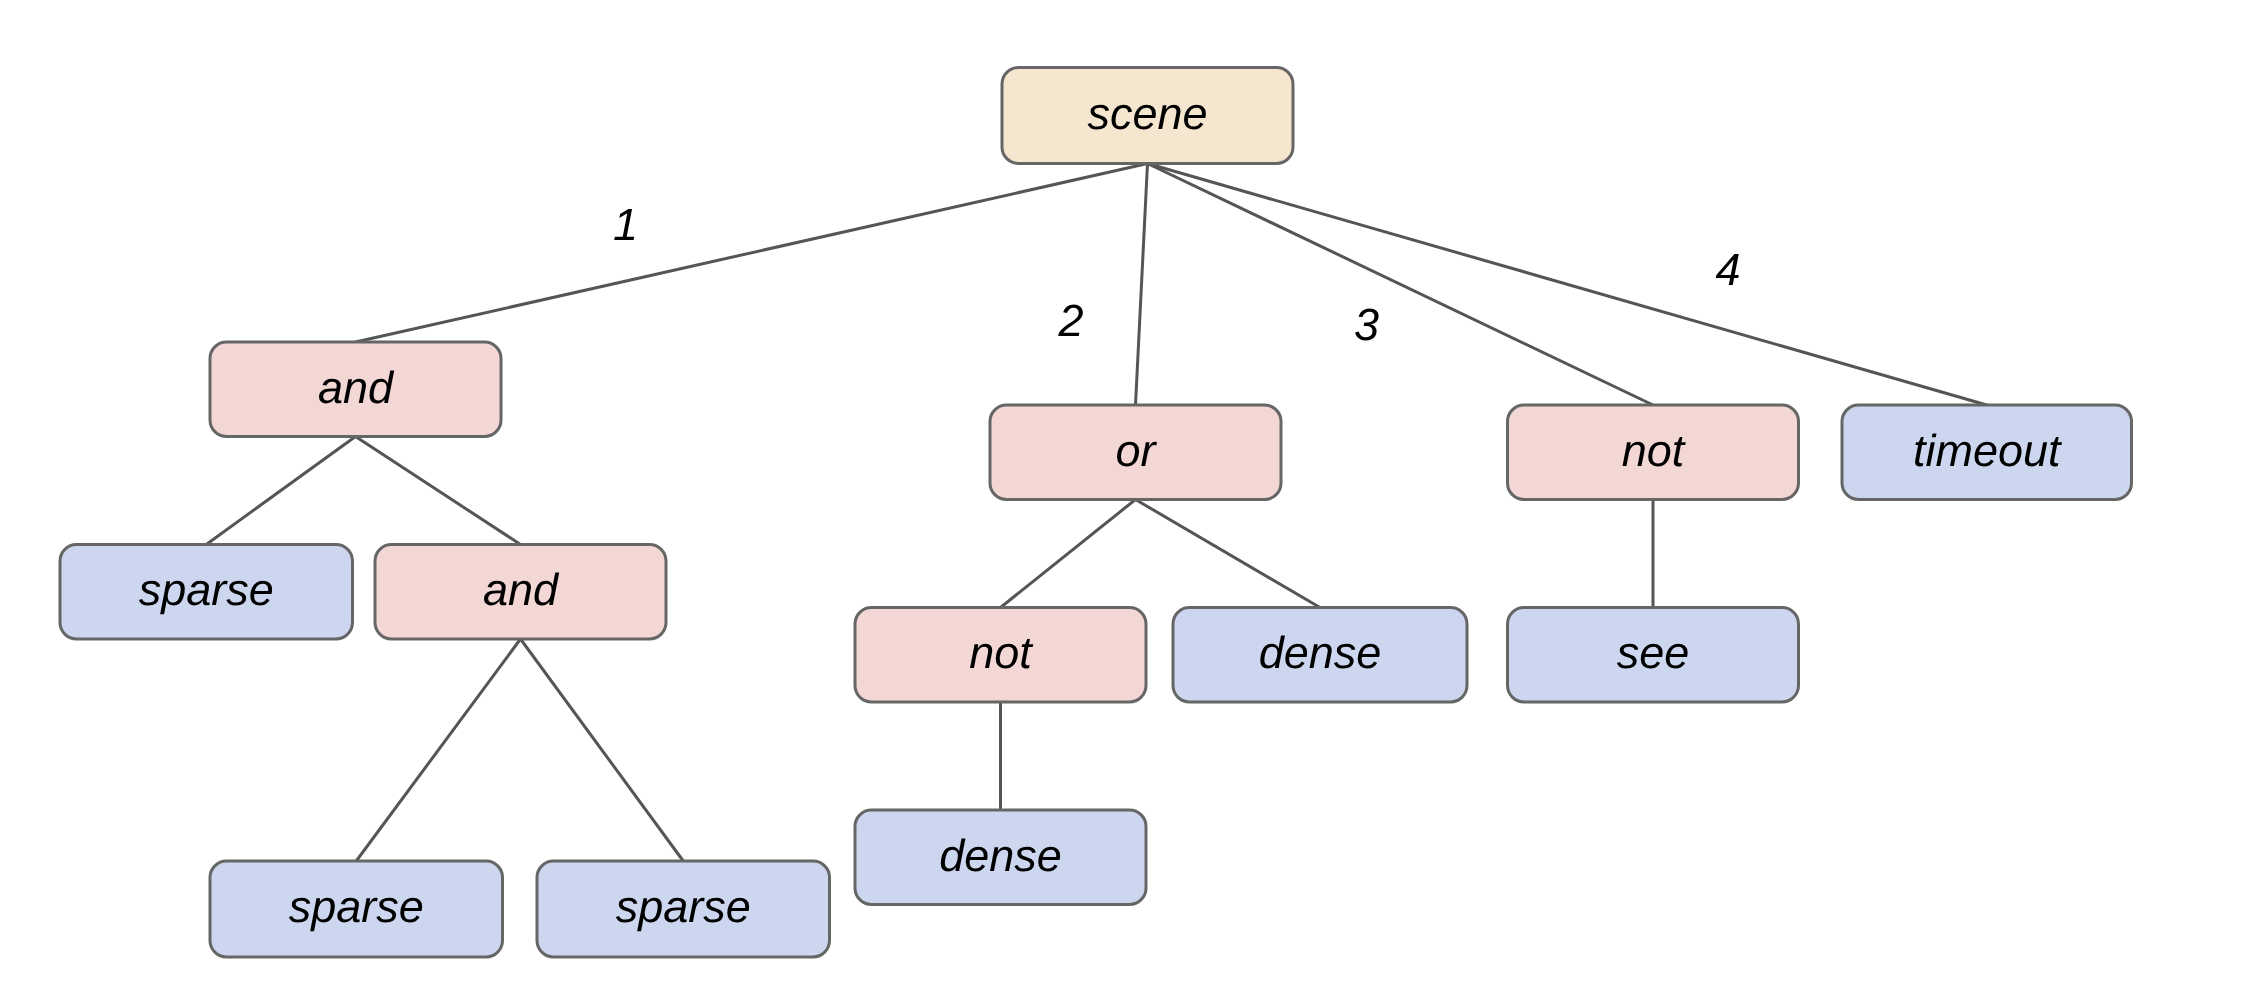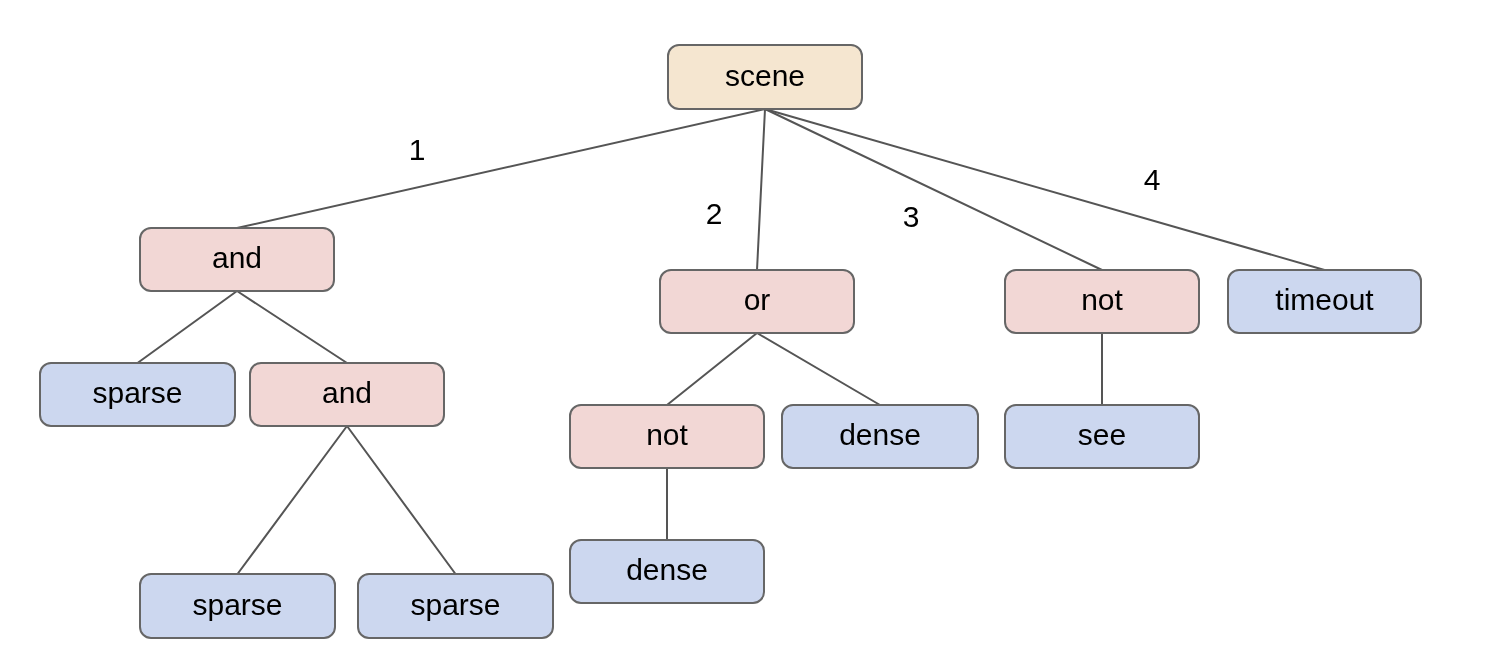--- a/index.html
+++ b/index.html
@@ -11,20 +11,21 @@
     width: 1495px;
     height: 662px;
     font-family: "Liberation Sans", sans-serif;
     overflow: hidden;
   }
   #diagram-root {
     position: relative;
     width: 1495px;
     height: 662px;
     background: #ffffff;
+    font-style: italic;
   }
   svg.tree-canvas {
     position: absolute;
     top: 0;
     left: 0;
     width: 1495px;
     height: 662px;
     display: block;
   }
   .edge-line {

